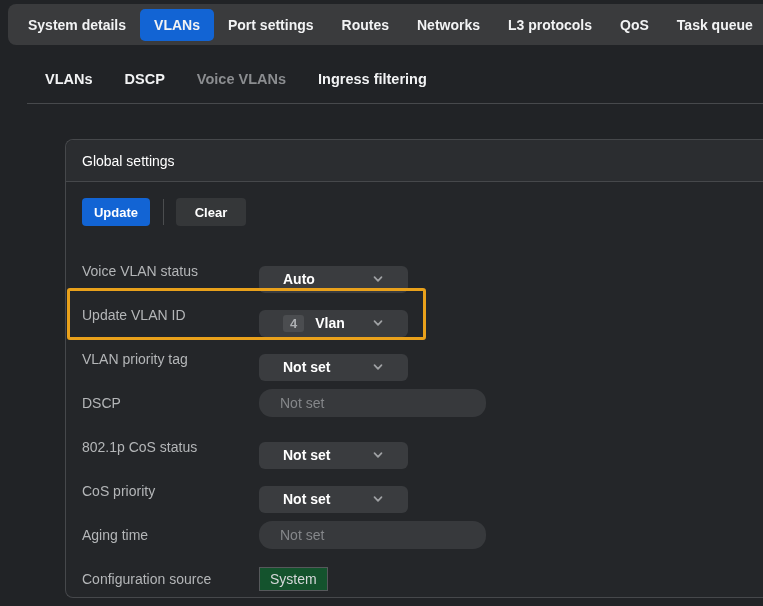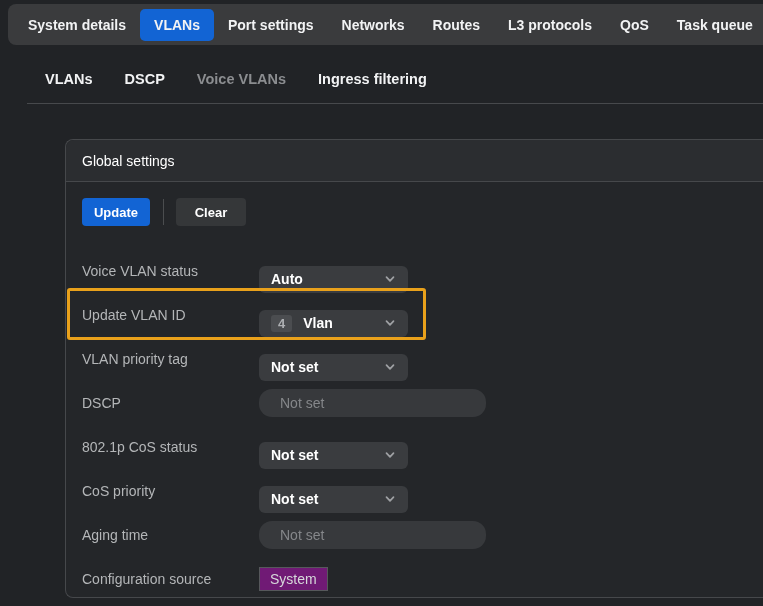--- a/index.html
+++ b/index.html
@@ -57,52 +57,52 @@
   }
   .btn-primary { background:#1264d4; min-width:68px; }
   .btn-secondary { background:#353739; min-width:70px; margin-left:12px; }
   .btn-divider { width:1px; height:26px; background:#4b4d4f; margin-left:13px; }
 
   
   .field-row { display:flex; align-items:center; height:28px; margin-bottom:16px; position:relative; }
   .field-label { width:177px; font-size:14px; color:#b4b6b8; flex:none; }
   .select {
     width:149px; height:27px; background:#3a3c3f; border-radius:6px;
-    display:flex; align-items:center; padding:0 12px; cursor:pointer;margin-top:16px;
+    display:flex; align-items:center; padding:0 24px; cursor:pointer;margin-top:16px;
   }
   .select-value { font-size:14px; font-weight:700; color:#ffffff; flex:1; }
   .select .chev { flex:none; display:flex; align-items:center; }
   .badge {
     background:#4b4d50; color:#aeb0b3; font-size:13px; font-weight:700;
     border-radius:3px; padding:1px 7px; margin-right:11px; flex:none;
   }
   .text-input {
     width:227px; height:28px; background:#37393c; border:none; border-radius:13px;
     padding:0 12px 0 21px; font-family:"Liberation Sans", sans-serif;
     font-size:14px; color:#e8e9ea;
   }
   .text-input::placeholder { color:#85878a; opacity:1; }
   .static-box {
-    border:1px solid #56585b; background:#701a75; border-radius:0;
+    border:1px solid #56585b; background:#14532d; border-radius:0;
     padding:3px 10px; font-size:14px; color:#d6d8da;
   }
   .highlight-box {
     position:absolute; left:-15px; top:-13px; width:359px; height:52px;
     border:3px solid #e9a11b; border-radius:3px; pointer-events:none; z-index:5;
   }
 </style>
 </head>
 <body>
 
 <nav class="top-nav">
     <div class="nav-item">System details</div>
     <div class="nav-item active">VLANs</div>
     <div class="nav-item">Port settings</div>
+    <div class="nav-item">Routes</div>
     <div class="nav-item">Networks</div>
-    <div class="nav-item">Routes</div>
     <div class="nav-item">L3 protocols</div>
     <div class="nav-item">QoS</div>
     <div class="nav-item">Task queue</div>
   </nav>
 
 <div class="sub-tabs">
     <div class="sub-tab">VLANs</div>
     <div class="sub-tab">DSCP</div>
     <div class="sub-tab muted">Voice VLANs</div>
     <div class="sub-tab">Ingress filtering</div>

